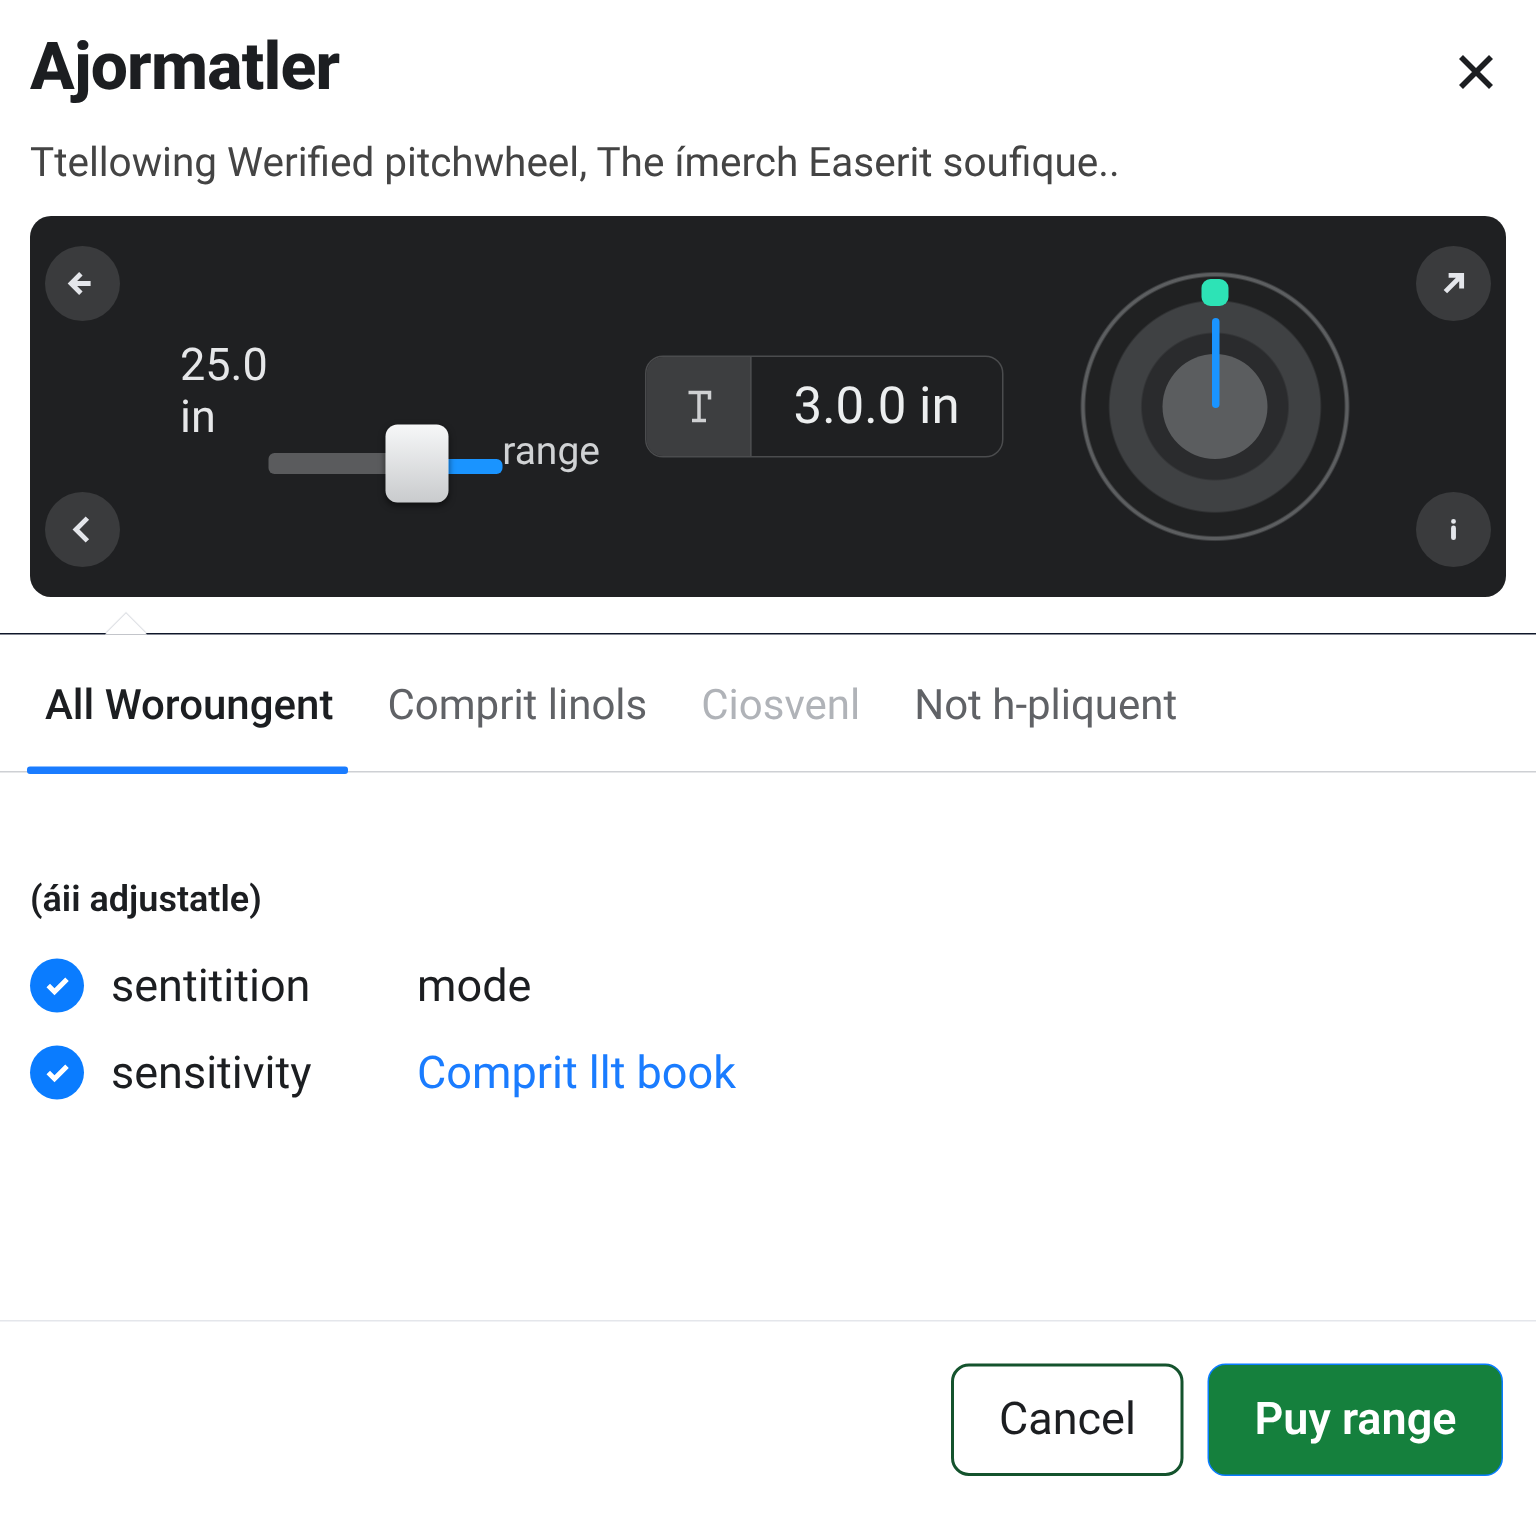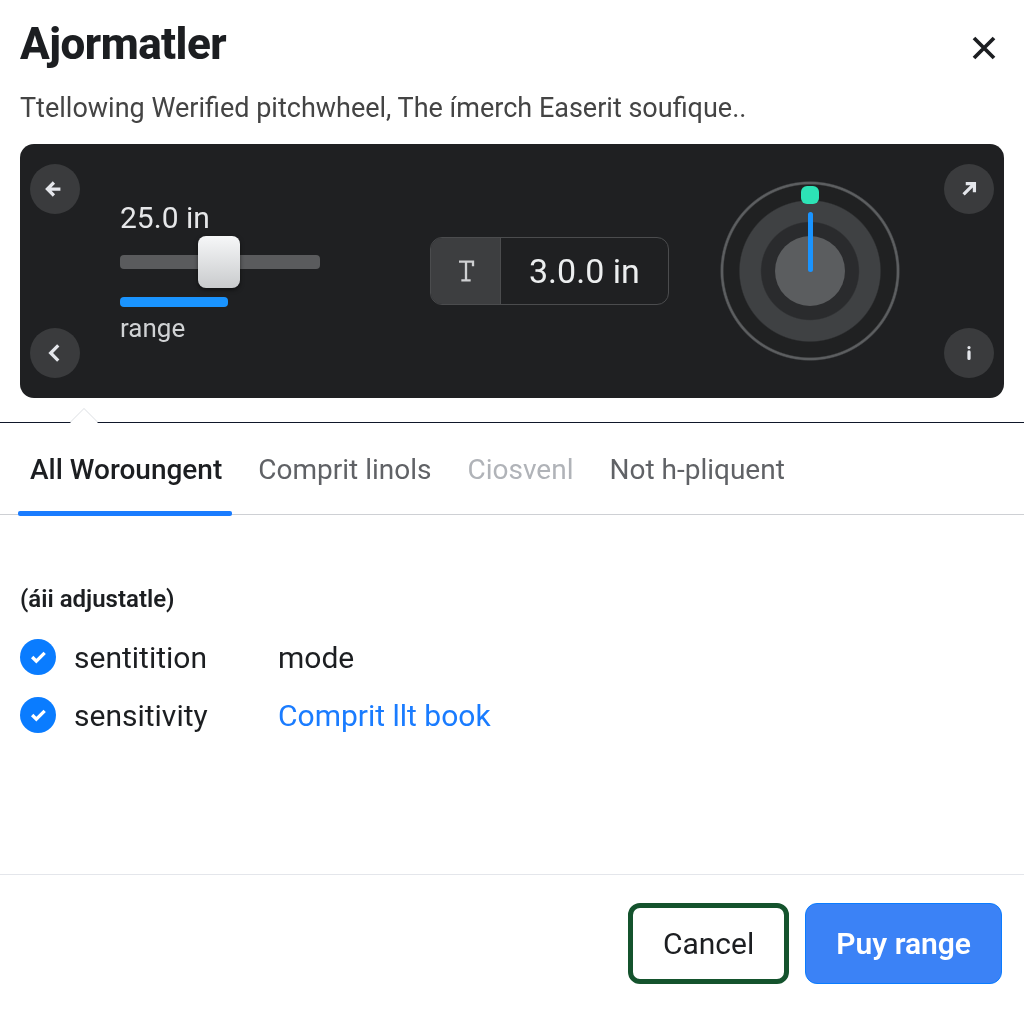--- a/index.html
+++ b/index.html
@@ -15,21 +15,21 @@
 
   
   .panel-wrap { padding: 0 20px; }
   .panel { background: #1f2022; border-radius: 14px; height: 254px; position: relative; overflow: hidden; display: flex; align-items: center; }
   .panel-side-left, .panel-side-right { width: 70px; height: 100%; display: flex; flex-direction: column; justify-content: space-between; padding: 20px 0 20px 0; align-items: center; }
   .circle-btn { width: 50px; height: 50px; border-radius: 50%; background: #3a3b3d; display:flex; align-items:center; justify-content:center; cursor:pointer; border:none; }
   .circle-btn svg { width: 26px; height: 26px; stroke:#e4e6eb; stroke-width:3; fill:none; }
   .panel-center { flex:1; height:100%; display:flex; align-items:center; }
 
   
-  .slider-block { width: 280px; display:flex; flex-direction:column; align-items:flex-start; margin-left:30px; }
+  .slider-block { width: 280px; display:flex; flex-direction:row; align-items:flex-end; margin-left:30px; }
   .slider-value { color:#e6e7e9; font-size:30px; margin-bottom:20px; }
   .slider-track { width:200px; height:14px; background:#5a5b5d; border-radius:4px; position:relative; }
   .slider-thumb { width:42px; height:52px; border-radius:8px; background:linear-gradient(#f6f7f8,#c9cbcd); position:absolute; top:-19px; left:78px; box-shadow: 0 2px 4px rgba(0,0,0,.5); }
   .slider-blue { width:108px; height:10px; background:#1a94ff; border-radius:4px; margin-top:28px; }
   .slider-label { color:#d0d2d4; font-size:26px; margin-top:6px; }
 
   
   .num-box { display:flex; border:1px solid #4b4c4e; border-radius:12px; height:68px; margin-left:30px; overflow:hidden; }
   .num-icon { width:70px; background:#3d3e40; display:flex; align-items:center; justify-content:center; border-right:1px solid #4b4c4e; }
   .num-icon svg { width:28px; height:28px; fill:#cfd0d2; stroke:#cfd0d2; }
@@ -56,22 +56,22 @@
   .opt-row { display:flex; align-items:center; gap:18px; margin-bottom:22px; }
   .chk { width:36px; height:36px; border-radius:50%; background:#0a7cff; display:flex; align-items:center; justify-content:center; flex-shrink:0; }
   .chk svg { width:20px; height:20px; stroke:#fff; stroke-width:4; fill:none; }
   .opt-label { font-size:30px; width:186px; }
   .opt-val { font-size:30px; }
   .opt-link { font-size:30px; color:#1a7cff; text-decoration:none; cursor:pointer; }
 
   
   .footer { position:absolute; bottom:12px; left:0; right:0; border-top:1px solid #e4e6eb; padding:28px 22px; display:flex; justify-content:flex-end; gap:16px; }
   .btn { font-size:30px; padding:18px 30px; border-radius:12px; cursor:pointer; font-family:inherit; }
-  .btn-secondary { background:#fff; border:5px solid #14532d; color:#1c1e21; }
-  .btn-primary { background:#3b82f6; border:1px solid #0a7cff; color:#fff; font-weight:600; }
+  .btn-secondary { background:#fff; border:2px solid #14532d; color:#1c1e21; }
+  .btn-primary { background:#15803d; border:1px solid #0a7cff; color:#fff; font-weight:600; }
 </style>
 </head>
 <body>
 
 <div class="dialog">
 
   <div class="header">
     <div class="title">Ajormatler</div>
     <button class="close-btn">
       <svg viewBox="0 0 24 24">

